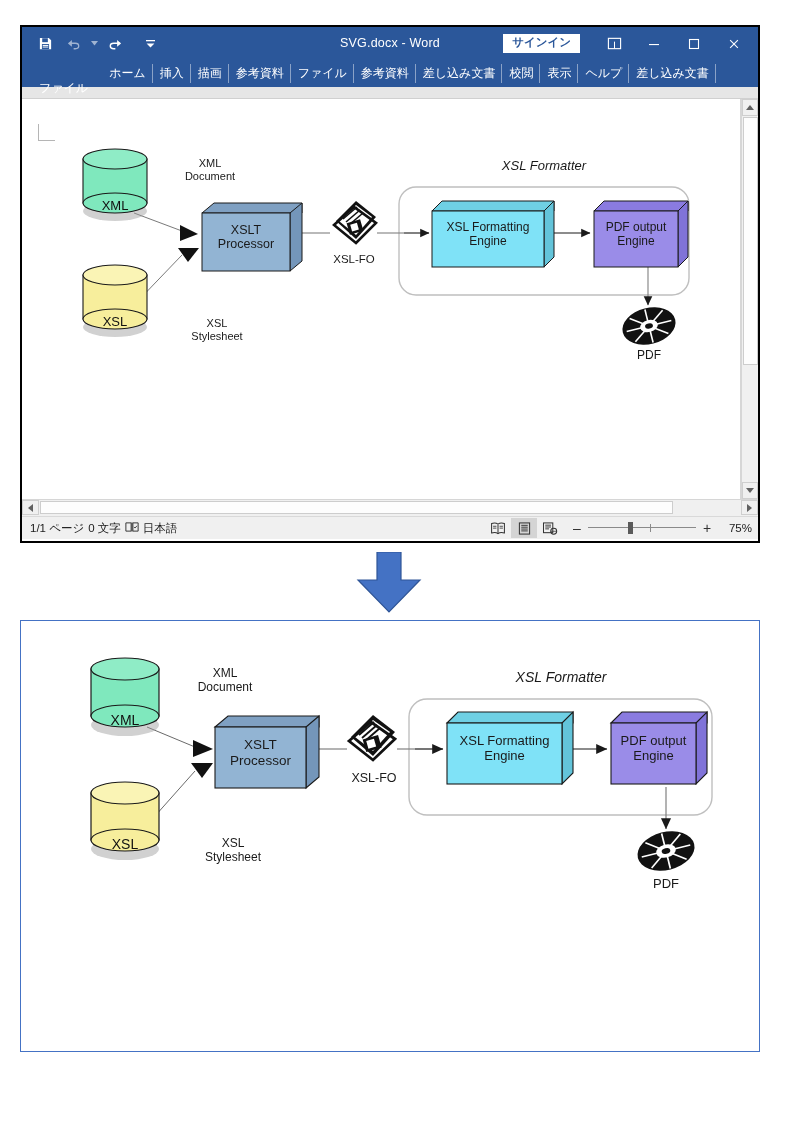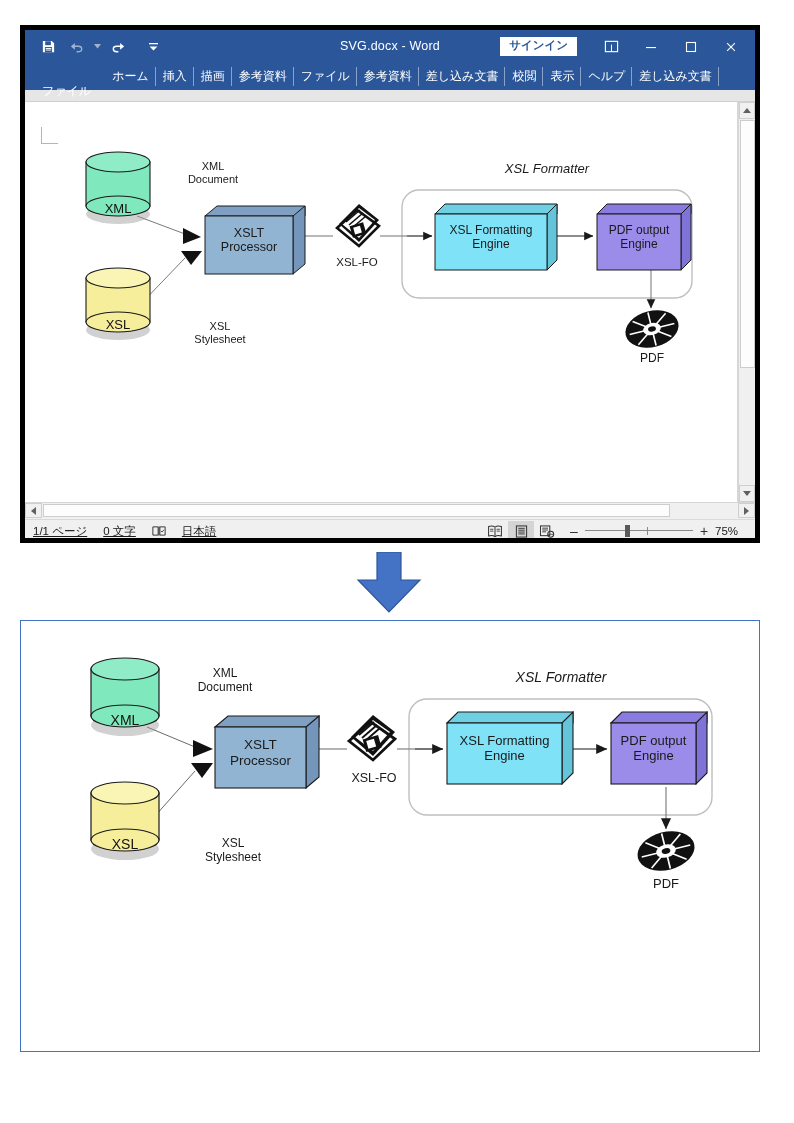--- a/index.html
+++ b/index.html
@@ -7,21 +7,21 @@
     width: 794px; height: 1123px;
     background: #ffffff;
     font-family: "Liberation Sans", sans-serif;
     overflow: hidden;
   }
   #page { position: relative; width: 794px; height: 1123px; background:#fff; }
 
   
   .word-window{
     position:absolute; left:20px; top:25px; width:740px; height:518px;
-    background:#fff; border:5px solid #000000;
+    background:#fff; border:2px solid #000000;
     box-sizing:border-box; overflow:hidden;
   }
   .titlebar{
     position:relative; height:33px; background:#2b579a; color:#fff;
   }
   .qat{ position:absolute; left:10px; top:0; height:33px; display:flex; align-items:center; gap:3px;}
   .qat-btn{
     width:26px;height:26px;display:flex;align-items:center;justify-content:center;
     color:#fff; font-size:14px; line-height:1; cursor:default;
   }
@@ -108,33 +108,33 @@
   .hs-thumb{
     position:absolute; left:18px; top:1px; right:85px; height:13px;
     background:#fdfdfd; border:1px solid #cdcdcd; box-sizing:border-box;
   }
 
   
   .statusbar{
     position:relative; height:22px; background:#f0f0f0; border-top:1px solid #d9d9d9;
     display:flex; align-items:center; font-size:11.5px; color:#1a1a1a;
   }
-  .sb-left{ display:flex; align-items:flex-end; gap:16px; padding-left:8px;text-decoration:underline; }
+  .sb-left{ display:flex; align-items:center; gap:4px; padding-left:8px; }
   .sb-right{ position:absolute; right:6px; top:0; height:22px; display:flex; align-items:center; gap:0px;}
   .viewbtn{ width:26px;height:20px;display:flex;align-items:center;justify-content:center;}
   .viewbtn.active{ background:#d4d4d4; }
   .zoomwrap{ display:flex; align-items:center; gap:5px; margin-left:8px; }
   .zoom-minus,.zoom-plus{ font-size:14px; color:#333; width:12px; text-align:center; line-height:1;}
   .slider{ position:relative; width:108px; height:14px; }
   .slider::before{
     content:""; position:absolute; left:0; right:0; top:6px; height:1px; background:#8a8a8a;
   }
   .slider .tickmid{ position:absolute; left:62px; top:3px; width:1px; height:8px; background:#8a8a8a;}
   .slider .knob{ position:absolute; left:40px; top:1px; width:5px; height:12px; background:#5a5a5a;}
-  .zoomval{ width:34px; font-size:11.5px;}
+  .zoomval{ width:34px; text-align:right; font-size:11.5px;}
 
   
   .blue-arrow{
     position:absolute; left:352px; top:552px; width:74px; height:62px;
   }
 
   
   .export-panel{
     position:absolute; left:20px; top:620px; width:740px; height:432px;
     border:1px solid #4472c4; background:#ffffff; box-sizing:border-box;

